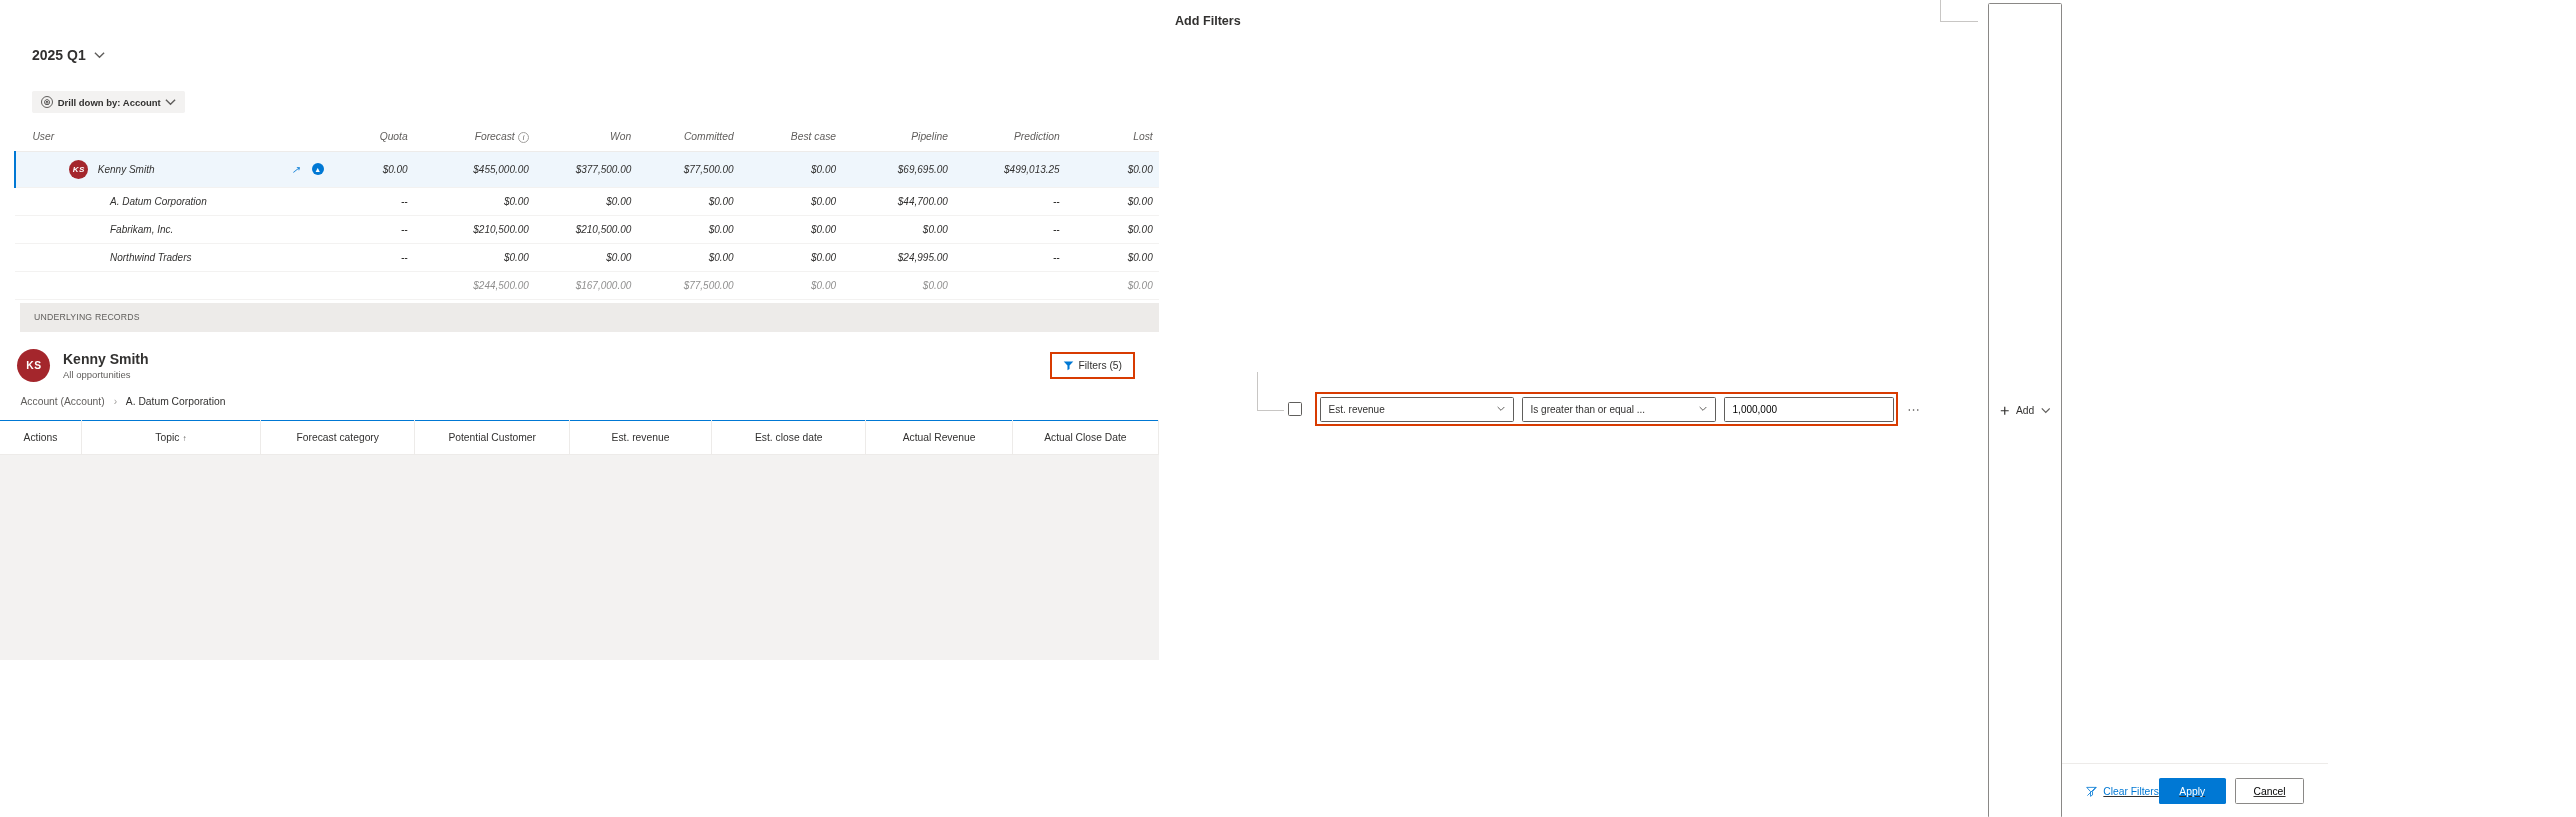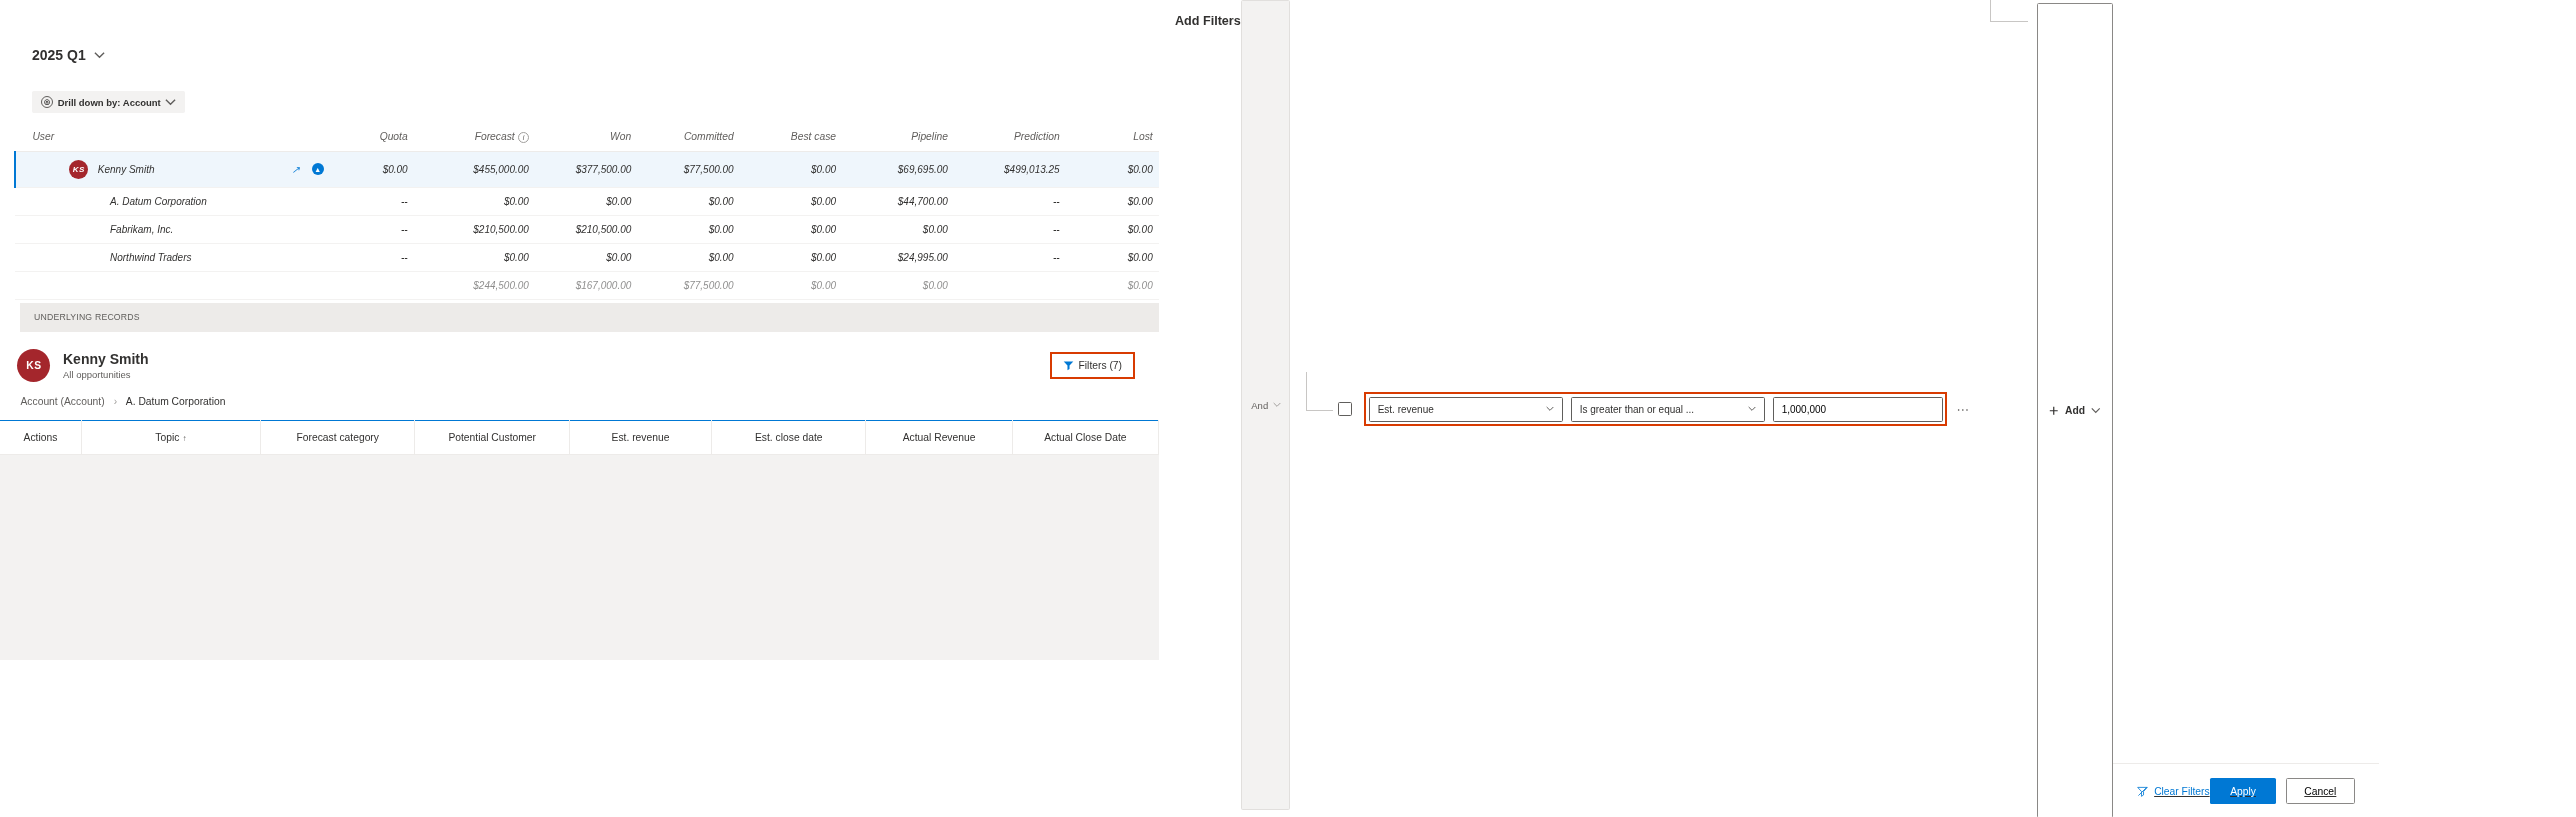--- a/index.html
+++ b/index.html
@@ -69,21 +69,21 @@
     .tree-stub2::before { content: ""; position: absolute; left: -4.7px; top: -9.5px; width: 0.8px; height: 30px; background: #c8c6c4; }
     .tree-stub2::after { content: ""; position: absolute; left: -4.7px; top: 20.5px; width: 38px; height: 0.8px; background: #c8c6c4; }
     .filter-checkbox { width: 14px; height: 14px; border: 0.8px solid #605e5c; border-radius: 1.6px; margin-right: 8px; cursor: pointer; }
     .red-box { border: 2.4px solid #d83b01; padding: 2.4px; display: flex; gap: 8px; align-items: center; }
     .sel-field, .sel-op, .val-input { height: 25px; border: 0.8px solid #605e5c; border-radius: 1.6px; font-size: 10px; padding: 0 8px; background: #fff; }
     .sel-field { width: 194px; display: flex; align-items: center; justify-content: space-between; cursor: pointer; }
     .sel-op { width: 194px; display: flex; align-items: center; justify-content: space-between; cursor: pointer; }
     .val-input { width: 170px; }
     .ellipsis-btn { width: 22px; text-align: center; font-size: 12.6px; color: #605e5c; cursor: pointer; }
     
-    .add-btn { border: 0.8px solid #8a8886; border-radius: 1.6px; padding: 4.7px 11px; font-size: 10.3px; display: inline-flex; align-items: center; gap: 6.3px; cursor: pointer; background: #fff; margin-top: 3px; font-weight: bold; }
+    .add-btn { border: 0.8px solid #8a8886; border-radius: 1.6px; padding: 4.7px 11px; font-size: 10.3px; display: inline-flex; align-items: center; gap: 6.3px; cursor: pointer; background: #fff; margin-top: 3px; }
     .add-btn svg { width: 9.5px; height: 9.5px; }
     
     .rp-footer { margin-top: auto; display: flex; align-items: center; padding: 14px 24px; border-top: 0.8px solid #edebe9; text-decoration: underline; }
     .clear-filters { display: inline-flex; align-items: center; gap: 6.3px; color: #0078d4; font-size: 10.3px; cursor: pointer; }
     .clear-filters svg { width: 11px; height: 11px; }
     .rp-footer .btns { margin-left: auto; display: flex; gap: 9.5px; }
     .btn-primary { background: #0078d4; color: #fff; border: none; padding: 6.3px 20.5px; font-size: 10.3px; cursor: pointer; border-radius: 1.6px; }
     .btn-secondary { background: #fff; border: 0.8px solid #8a8886; padding: 6.3px 17.4px; font-size: 10.3px; cursor: pointer; border-radius: 1.6px; }
     
     .chev { width: 8px; height: 8px; }
@@ -200,21 +200,21 @@
     <div class="avatar-lg">KS</div>
     <div class="record-header-info">
       <h2>Kenny Smith</h2>
       <div class="sub">All opportunities</div>
     </div>
     <div class="filters-btn-wrap">
       <div class="filters-btn">
         <svg viewBox="0 0 16 16">
             <path d="M1 2 h14 l-5.5 6 v5 l-3 2 v-7 z" fill="#0078d4"></path>
           </svg>
-        <span>Filters (7)</span>
+        <span>Filters (5)</span>
       </div>
     </div>
   </div>
 
   <div class="breadcrumb">
     <span>Account (Account)</span>
     <span class="sep">›</span>
     <span class="current">A. Datum Corporation</span>
   </div>
 
@@ -231,26 +231,20 @@
         <th style="width:142px">Actual Close Date</th>
       </tr>
     </thead>
   </table>
   <div class="empty-region"></div>
 </div>
 
 <div class="right-pane">
   <div class="rp-header">Add Filters</div>
 
-  <div class="and-chip">
-    <span>And</span>
-    <svg viewBox="0 0 12 12">
-        <path d="M1 3 L6 8 L11 3" stroke="#a19f9d" stroke-width="1.5" fill="none"></path>
-      </svg>
-  </div>
 
   <div class="filter-line">
     <div class="tree-stub"></div>
     <div class="filter-checkbox"></div>
     <div class="red-box">
       <div class="sel-field">
         <span>Est. revenue</span>
         <svg class="chev" viewBox="0 0 12 12">
             <path d="M1 3 L6 8 L11 3" stroke="#605e5c" stroke-width="1.5" fill="none"></path>
           </svg>

